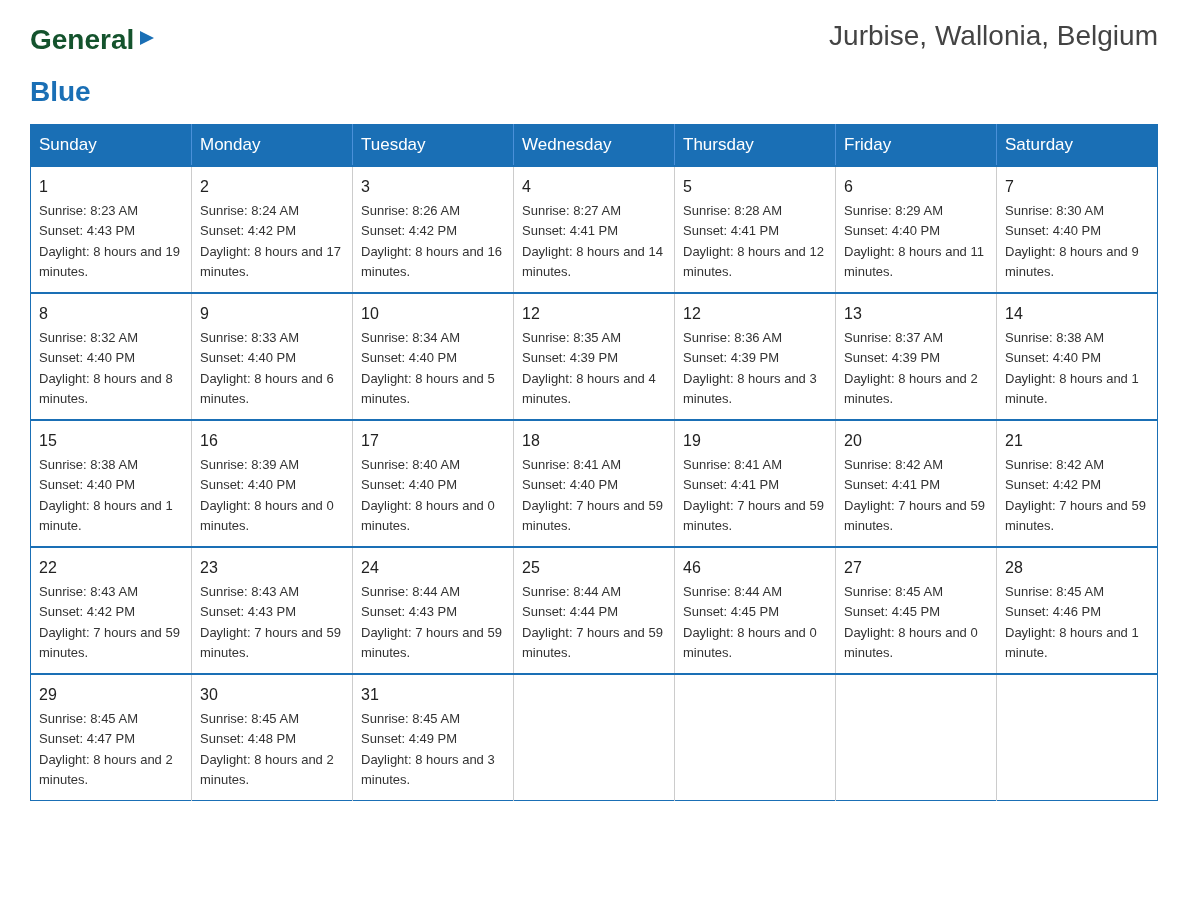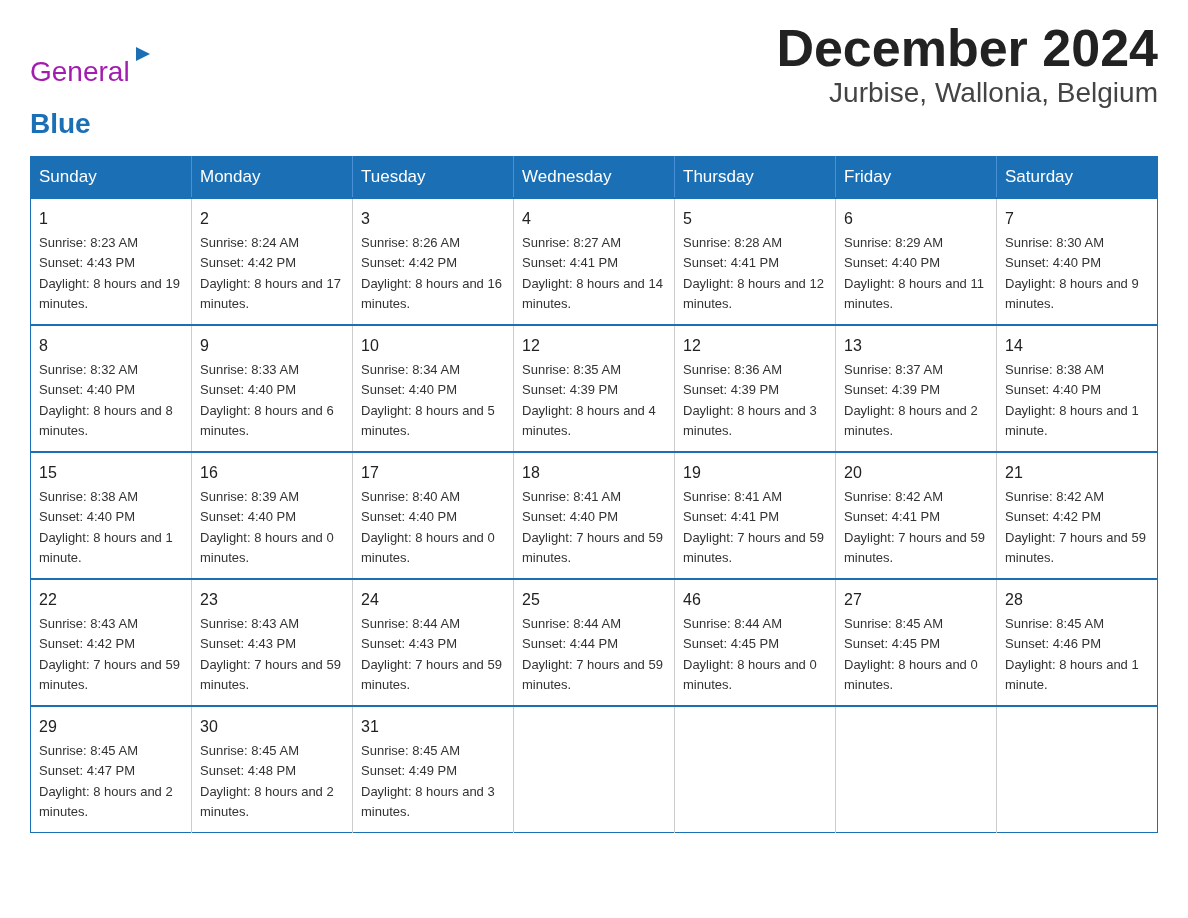--- a/index.html
+++ b/index.html
@@ -18,24 +18,23 @@
       margin-bottom: 18px;
     }
     .logo {
       display: flex;
       flex-direction: column;
       align-items: flex-start;
       padding-top: 6px;
     }
     .logo-general {
       font-size: 28px;
-      font-weight: normal;
-      color: #a21caf;
+      font-weight: bold;
+      color: #14532d;
       line-height: 1;
-      margin-top: 32px;
     }
     .logo-blue {
       font-size: 28px;
       font-weight: bold;
       color: #1a6fb5;
       line-height: 1;
       margin-top: 24px;
     }
     .title-area {
       text-align: right;
@@ -108,21 +107,20 @@
       <span style="display:inline-block;margin-left:2px;vertical-align:middle;">
         
         <svg width="22" height="22" viewBox="0 0 22 22">
           <polygon points="4,4 18,11 4,18" fill="#1a6fb5"></polygon>
         </svg>
       </span>
     </div>
     <span class="logo-blue">Blue</span>
   </div>
   <div class="title-area">
-    <div class="month-title">December 2024</div>
     <div class="location-title">Jurbise, Wallonia, Belgium</div>
   </div>
 </div>
 
 <table class="calendar">
   <thead>
     <tr>
     <th>Sunday</th>
         <th>Monday</th>
         <th>Tuesday</th>

